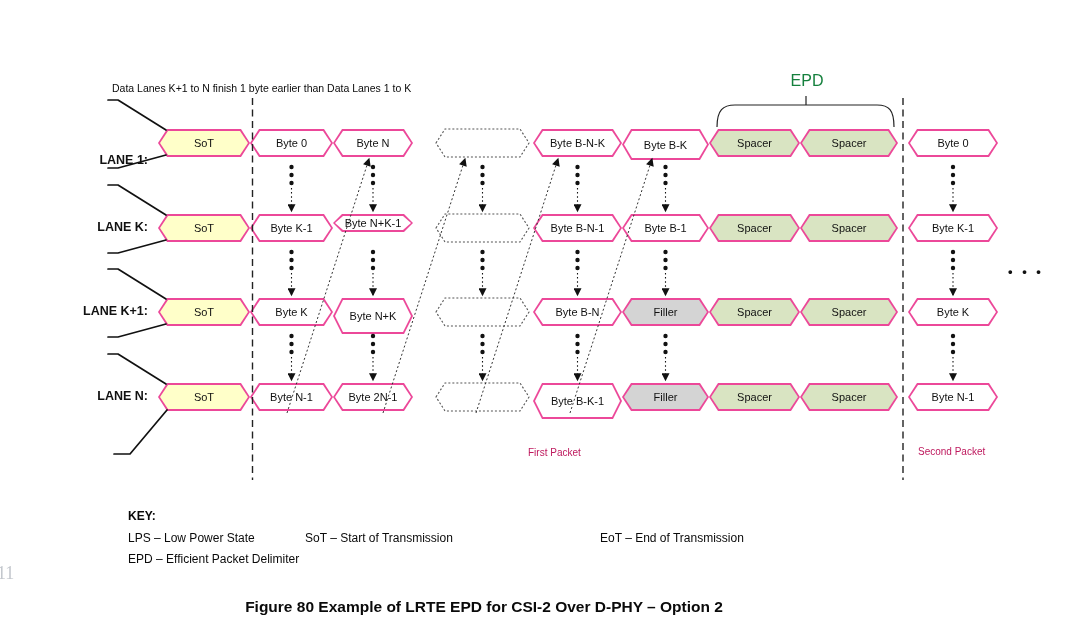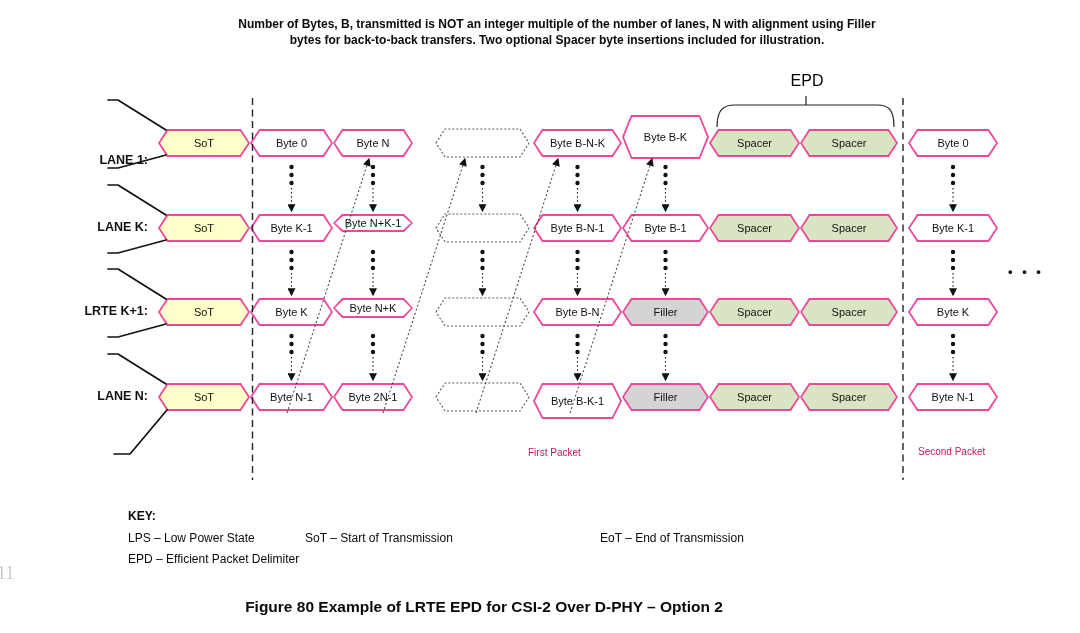--- a/index.html
+++ b/index.html
@@ -1,21 +1,21 @@
 <!DOCTYPE html>
 <html><head>
 <meta charset="utf-8">
 <style>
   html,body{margin:0;padding:0;background:#fff}
   #stage{position:relative;width:1080px;height:633px;background:#ffffff;overflow:hidden;
          font-family:"Liberation Sans",sans-serif;color:#111}
   .abs{position:absolute}
   #note{left:40px;top:16px;width:1034px;text-align:center;font-weight:bold;font-size:12px;line-height:16px;color:#0a0a0a}
   #subtitle{left:112px;top:82px;font-size:10.5px;color:#0a0a0a}
-  #epd{left:781px;top:72px;width:52px;text-align:center;font-size:16px;color:#000000}
+  #epd{left:781px;top:72px;width:52px;text-align:center;font-size:16px;color:#15803d}
   .lane-label{position:absolute;left:18px;width:130px;text-align:right;font-weight:bold;font-size:12.5px}
   .hex{position:absolute;background:#ec4899;display:flex;align-items:center;justify-content:center;
        clip-path:polygon(0 50%,9px 0,calc(100% - 9px) 0,100% 50%,calc(100% - 9px) 100%,9px 100%)}
   .hex::before{content:'';position:absolute;inset:2px;background:var(--fill,#fff);
        clip-path:polygon(0 50%,8px 0,calc(100% - 8px) 0,100% 50%,calc(100% - 8px) 100%,8px 100%)}
   .hex-label{position:relative;font-size:11px;color:#111;white-space:nowrap}
   .t-sot{--fill:#FFFFC9}.t-byte{--fill:#ffffff}.t-spacer{--fill:#D9E4C2}.t-filler{--fill:#D4D4D4}
   #overlay{position:absolute;left:0;top:0;pointer-events:none}
   .dashv{stroke:#222;stroke-width:1.4;stroke-dasharray:7,4.5}
   .lp{stroke:#111;stroke-width:1.7;fill:none;stroke-linejoin:round;stroke-linecap:round}
@@ -28,42 +28,39 @@
   .key-text{font-size:12px;color:#0a0a0a;white-space:nowrap}
   #key-heading{font-weight:bold}
   #caption{left:0;top:598px;width:968px;text-align:center;font-weight:bold;font-size:15.5px;color:#0a0a0a}
   #pagenum{left:-3px;top:563px;font-family:"Liberation Serif",serif;font-size:18px;color:#c3c7cd}
 </style>
 </head>
 <body>
 
 <div id="stage">
 
-  <div class="abs" id="note">
-    <div>Number of Bytes, B, transmitted is NOT an integer multiple of the number of lanes, N with alignment using Filler</div>
-    <div>bytes for back-to-back transfers. Two optional Spacer byte insertions included for illustration.</div>
-  </div>
-
+
+  <div class="abs" id="subtitle">Data Lanes K+1 to N finish 1 byte earlier than Data Lanes 1 to K</div>
   <div class="abs" id="epd">EPD</div>
 
   <div id="lanes">
       <div class="lane-label" style="top: 153px;">LANE 1:</div>
       <div class="hex t-sot" style="left: 158px; top: 129px; width: 92px; height: 28px;">
         <span class="hex-label">SoT</span>
       </div>
       <div class="hex t-byte" style="left: 250px; top: 129px; width: 83px; height: 28px;">
         <span class="hex-label">Byte 0</span>
       </div>
       <div class="hex t-byte" style="left: 333px; top: 129px; width: 80px; height: 28px;">
         <span class="hex-label">Byte N</span>
       </div>
       <div class="hex t-byte" style="left: 533px; top: 129px; width: 89px; height: 28px;">
         <span class="hex-label">Byte B-N-K</span>
       </div>
-      <div class="hex t-byte" style="left: 622px; top: 115px; width: 87px; height: 44px;">
+      <div class="hex t-byte" style="left: 622px; top: 129px; width: 87px; height: 31px;">
         <span class="hex-label">Byte B-K</span>
       </div>
       <div class="hex t-spacer" style="left: 709px; top: 129px; width: 91px; height: 28px;">
         <span class="hex-label">Spacer</span>
       </div>
       <div class="hex t-spacer" style="left: 800px; top: 129px; width: 98px; height: 28px;">
         <span class="hex-label">Spacer</span>
       </div>
       <div class="hex t-byte" style="left: 908px; top: 129px; width: 90px; height: 28px;">
         <span class="hex-label">Byte 0</span>
@@ -86,28 +83,28 @@
       </div>
       <div class="hex t-spacer" style="left: 709px; top: 214px; width: 91px; height: 28px;">
         <span class="hex-label">Spacer</span>
       </div>
       <div class="hex t-spacer" style="left: 800px; top: 214px; width: 98px; height: 28px;">
         <span class="hex-label">Spacer</span>
       </div>
       <div class="hex t-byte" style="left: 908px; top: 214px; width: 90px; height: 28px;">
         <span class="hex-label">Byte K-1</span>
       </div>
-      <div class="lane-label" style="top: 304px;">LRTE K+1:</div>
+      <div class="lane-label" style="top: 304px;">LANE K+1:</div>
       <div class="hex t-sot" style="left: 158px; top: 298px; width: 92px; height: 28px;">
         <span class="hex-label">SoT</span>
       </div>
       <div class="hex t-byte" style="left: 250px; top: 298px; width: 83px; height: 28px;">
         <span class="hex-label">Byte K</span>
       </div>
-      <div class="hex t-byte" style="left: 333px; top: 298px; width: 80px; height: 20px;">
+      <div class="hex t-byte" style="left: 333px; top: 298px; width: 80px; height: 36px;">
         <span class="hex-label">Byte N+K</span>
       </div>
       <div class="hex t-byte" style="left: 533px; top: 298px; width: 89px; height: 28px;">
         <span class="hex-label">Byte B-N</span>
       </div>
       <div class="hex t-filler" style="left: 622px; top: 298px; width: 87px; height: 28px;">
         <span class="hex-label">Filler</span>
       </div>
       <div class="hex t-spacer" style="left: 709px; top: 298px; width: 91px; height: 28px;">
         <span class="hex-label">Spacer</span>

